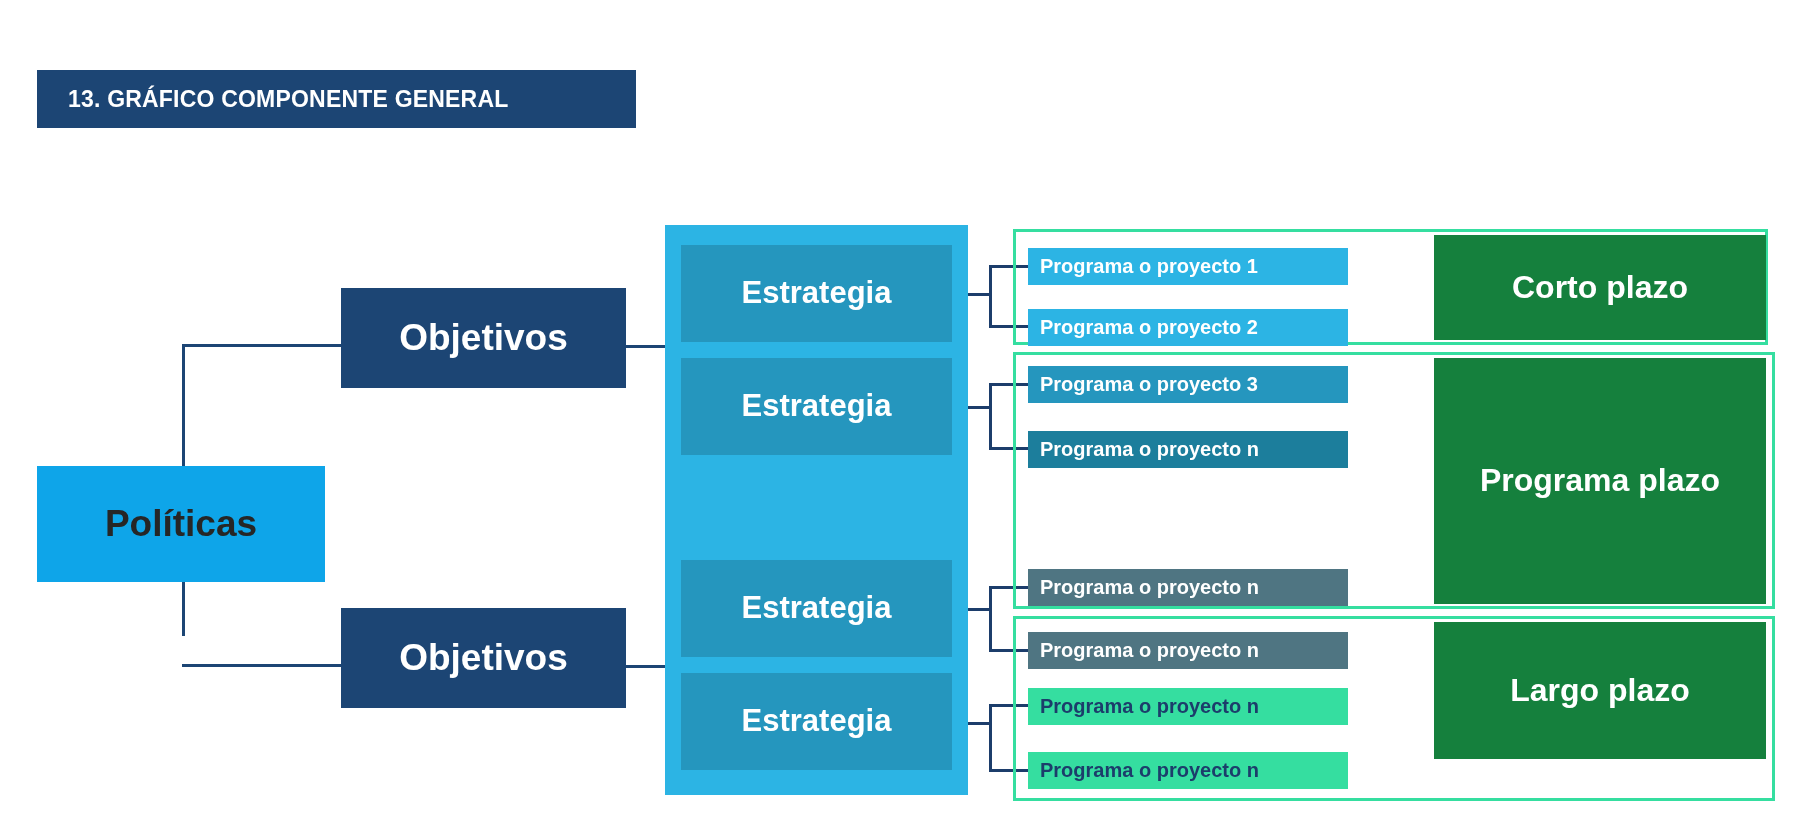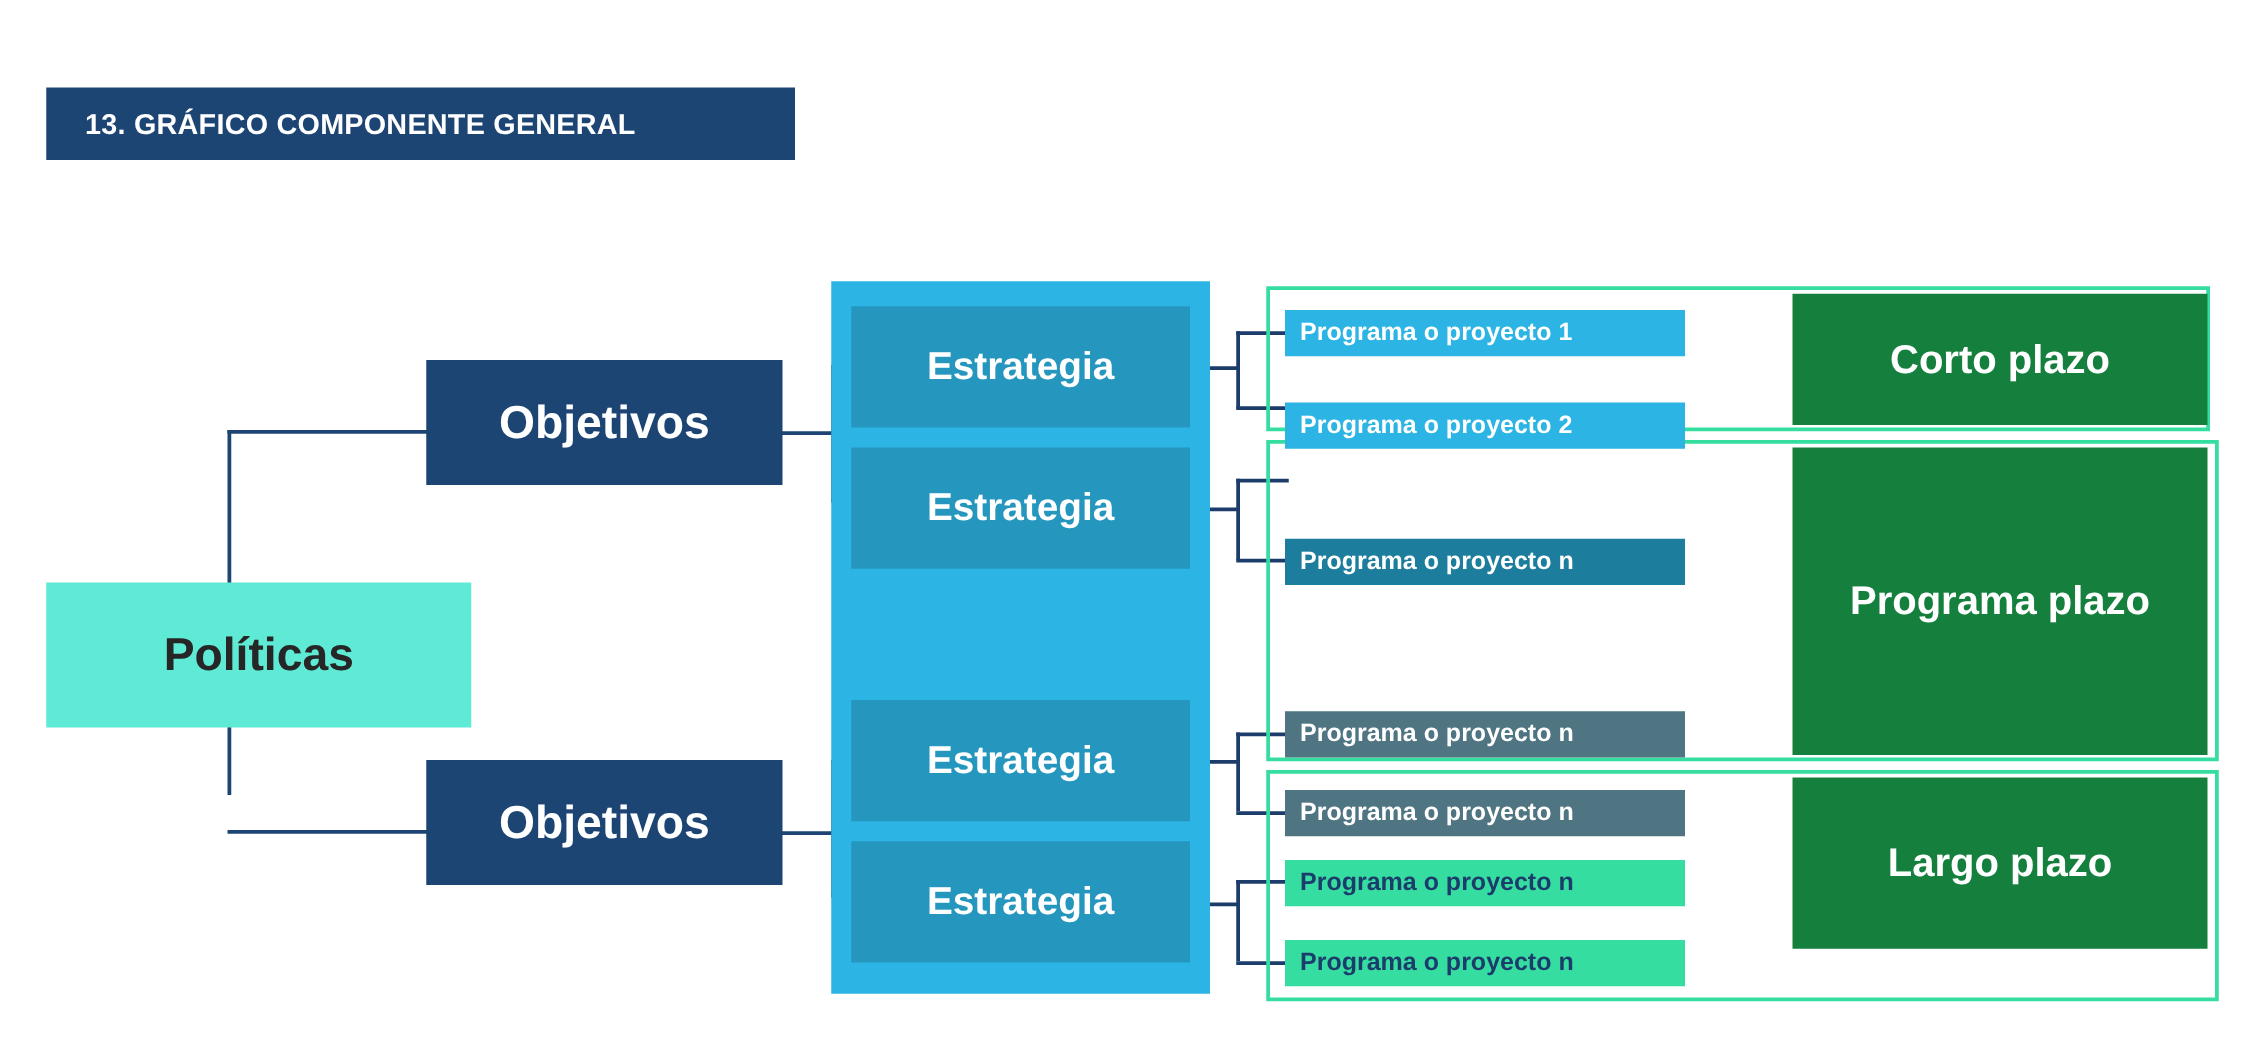--- a/index.html
+++ b/index.html
@@ -41,22 +41,22 @@
     display: flex;
     align-items: center;
     justify-content: center;
     text-align: center;
     line-height: 1.05;
   }
 
   
   #politicas {
     left: 37px; top: 466px;
-    width: 340px; height: 116px;
-    background: #5eead4;
+    width: 288px; height: 116px;
+    background: #0ea5e9;
     color: #262626;
     font-size: 37px;
     font-weight: 600;
   }
 
   
   .objetivos {
     left: 341px;
     width: 285px; height: 100px;
     background: #1c4574;
@@ -107,21 +107,21 @@
     padding-left: 12px;
     text-align: left;
   }
   .prog-light  { background: #2cb4e4; color: #ffffff; }
   .prog-mid    { background: #2596be; color: #ffffff; }
   .prog-dark   { background: #1c7e9c; color: #ffffff; }
   .prog-slate  { background: #4f7582; color: #ffffff; }
   .prog-mint   { background: #35dea0; color: #1c3d6b; }
 
   #prog-1 { top: 248px; }
-  #prog-2 { top: 322px; }
+  #prog-2 { top: 309px; }
   #prog-3 { top: 366px; }
   #prog-4 { top: 431px; }
   #prog-5 { top: 569px; }
   #prog-6 { top: 632px; }
   #prog-7 { top: 688px; }
   #prog-8 { top: 752px; }
 
   
   .plazo {
     left: 1434px;
@@ -222,20 +222,23 @@
   <div class="plazo-group" id="group-corto"></div>
   <div class="plazo-group" id="group-mediano"></div>
   <div class="plazo-group" id="group-largo"></div>
 
   <div class="node programa prog-light" id="prog-1">
     <span>Programa o proyecto 1</span>
   </div>
   <div class="node programa prog-light" id="prog-2">
     <span>Programa o proyecto 2</span>
   </div>
+  <div class="node programa prog-mid" id="prog-3">
+    <span>Programa o proyecto 3</span>
+  </div>
   <div class="node programa prog-dark" id="prog-4">
     <span>Programa o proyecto n</span>
   </div>
   <div class="node programa prog-slate" id="prog-5">
     <span>Programa o proyecto n</span>
   </div>
   <div class="node programa prog-slate" id="prog-6">
     <span>Programa o proyecto n</span>
   </div>
   <div class="node programa prog-mint" id="prog-7">

